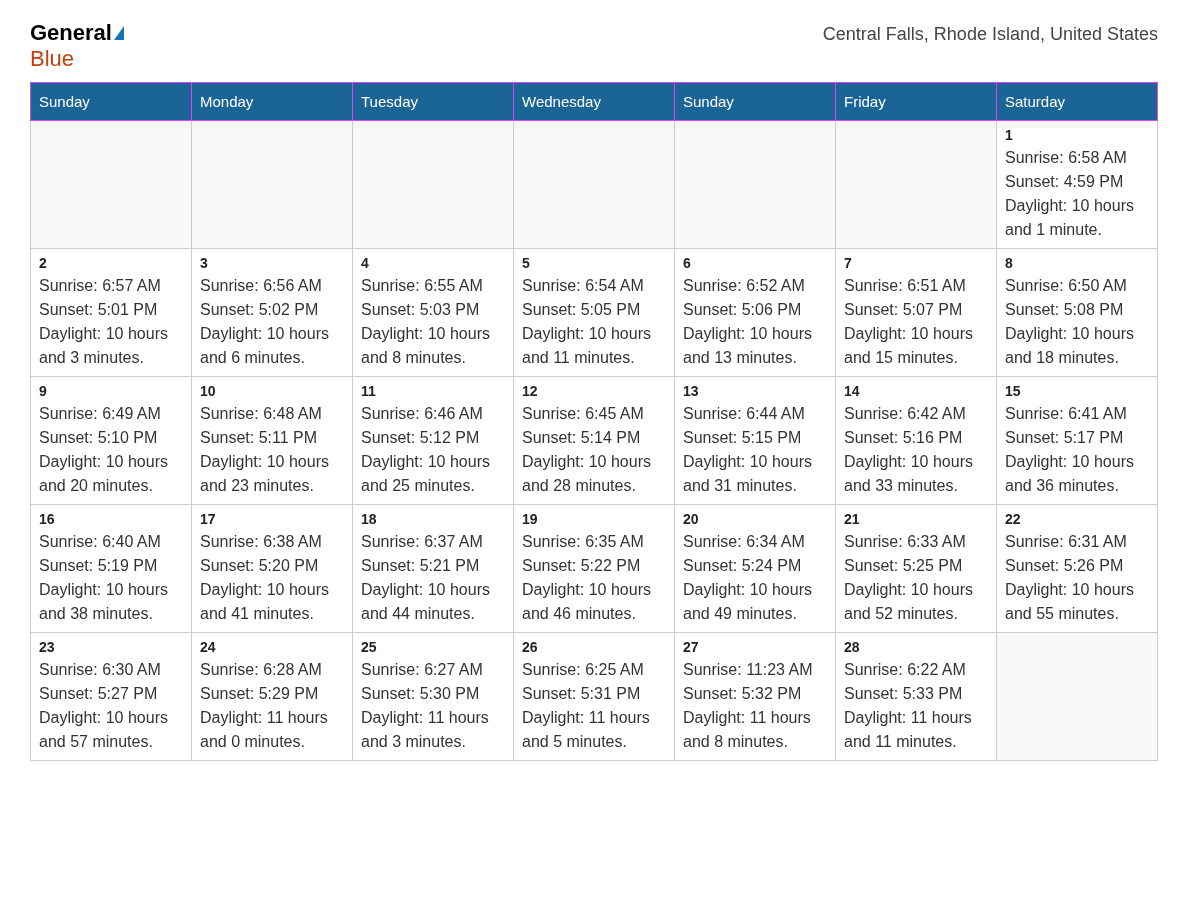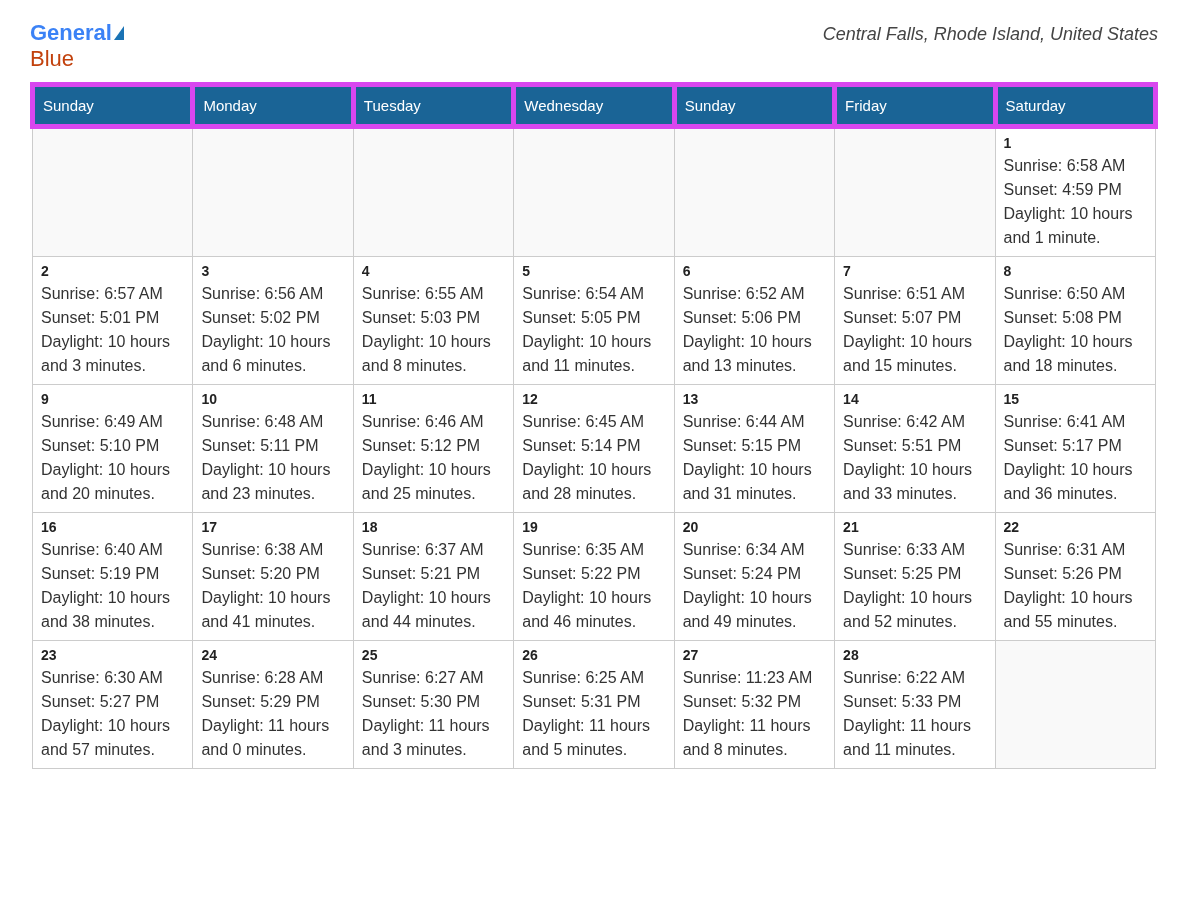--- a/index.html
+++ b/index.html
@@ -16,21 +16,21 @@
       margin-bottom: 10px;
     }
     .logo {
       display: flex;
       flex-direction: column;
       align-items: flex-start;
     }
     .logo-text-general {
       font-size: 22px;
       font-weight: bold;
-      color: #3b82f6;
+      color: #000000;
     }
     .logo-text-blue {
       font-size: 22px;
       font-weight: normal;
       color: #c2410c;
     }
     .logo-triangle {
       display: inline-block;
       width: 0;
       height: 0;
@@ -46,35 +46,34 @@
       font-size: 46px;
       font-weight: bold;
       color: #222;
       line-height: 1.1;
     }
     .title-block h2 {
       font-size: 18px;
       font-weight: normal;
       color: #444;
       margin-top: 4px;
-      font-style: italic;
     }
     .calendar {
       width: 100%;
       border-collapse: collapse;
       margin-top: 10px;
     }
     .calendar th {
       background-color: #1a6496;
       color: #fff;
       padding: 10px 8px;
       text-align: left;
       font-size: 15px;
       font-weight: normal;
-      border: 5px solid #d946ef;
+      border: 1px solid #d946ef;
     }
     .calendar td {
       vertical-align: top;
       padding: 6px 8px;
       border: 1px solid #ccc;
       width: 14.28%;
       min-height: 110px;
       height: 110px;
       font-size: 12.5px;
       color: #333;
@@ -216,21 +215,21 @@
         </td>
         <td>
           <span class="day-number">13</span>
           <div class="day-info">Sunrise: 6:44 AM
 Sunset: 5:15 PM
 Daylight: 10 hours and 31 minutes.</div>
         </td>
         <td>
           <span class="day-number">14</span>
           <div class="day-info">Sunrise: 6:42 AM
-Sunset: 5:51 PM
+Sunset: 5:16 PM
 Daylight: 10 hours and 33 minutes.</div>
         </td>
         <td>
           <span class="day-number">15</span>
           <div class="day-info">Sunrise: 6:41 AM
 Sunset: 5:17 PM
 Daylight: 10 hours and 36 minutes.</div>
         </td>
       </tr>
       <tr>

